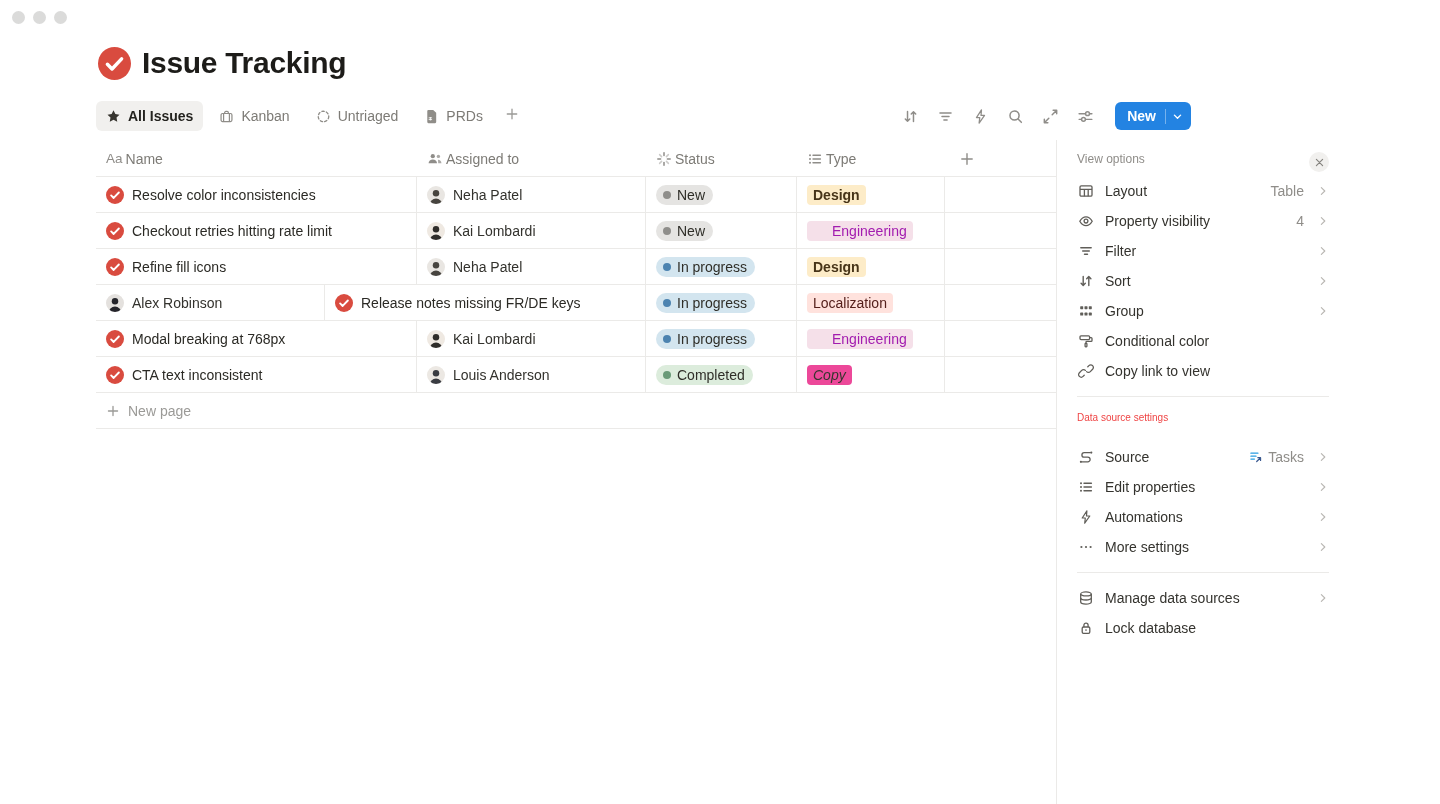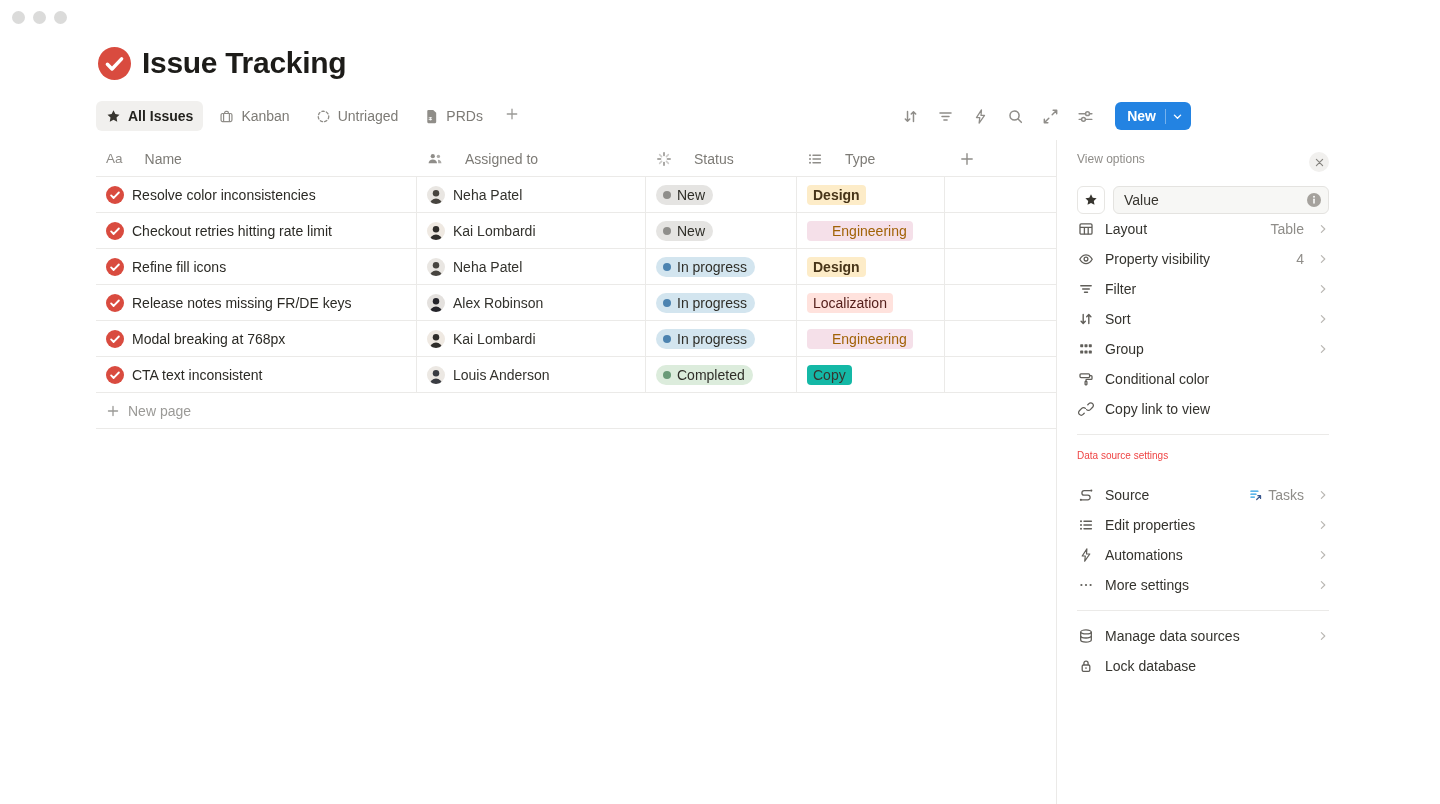--- a/index.html
+++ b/index.html
@@ -32,21 +32,21 @@
   .tool-btn svg { width:17px; height:17px; }
   .new-btn { display:flex; align-items:center; height:28px; background:#2383e2; border-radius:6px; color:#fff; margin-left:8px; }
   .new-main { padding:0 9px 0 12px; font-size:14px; font-weight:600; line-height:28px; }
   .new-divider { width:1px; height:15px; background:rgba(255,255,255,.38); }
   .new-chevron { padding:0 7px 0 5px; display:flex; }
   .new-chevron svg { width:13px; height:13px; }
 
   
   .table { position:absolute; left:96px; top:141px; width:960px; }
   .thead { display:flex; height:36px; align-items:center; border-bottom:1px solid #ebeae8; color:#7d7b76; font-size:14px; }
-  .th { display:flex; align-items:center; gap:22px; padding-left:10px; }
+  .th { display:flex; align-items:center; gap:3px; padding-left:10px; }
   .hicon { display:flex; color:#8f8d89; }
   .hicon svg { width:16px; height:16px; }
   .aa-glyph { font-size:13.5px; color:#8f8d89; }
   .c-name { width:321px; }
   .c-assign { width:229px; }
   .c-status { width:151px; }
   .c-type { width:148px; }
   .c-add { flex:1; }
   .th.c-add { justify-content:flex-start; padding-left:14px; }
   .trow { display:flex; height:36px; font-size:14px; border-bottom:1px solid #ebeae8; }
@@ -61,23 +61,23 @@
   .status-pill .dot { width:8px; height:8px; border-radius:50%; }
   .status-pill[data-color="gray"]  { background:#e5e4e2; }
   .status-pill[data-color="gray"] .dot { background:#8f8e8b; }
   .status-pill[data-color="blue"]  { background:#d3e5ef; }
   .status-pill[data-color="blue"] .dot { background:#4c83b0; }
   .status-pill[data-color="green"] { background:#dcecdc; }
   .status-pill[data-color="green"] .dot { background:#6a9b78; }
 
   .type-tag { display:inline-flex; align-items:center; height:20px; padding:0 6px; border-radius:4px; font-size:14px; }
   .type-tag[data-color="yellow"] { background:#fdecc8; color:#473418;font-weight:bold; }
-  .type-tag[data-color="pink"]   { background:#f5e0e9; color:#a16207;padding-left:25px; }
+  .type-tag[data-color="pink"]   { background:#f5e0e9; color:#a21caf;padding-left:25px; }
   .type-tag[data-color="red"]    { background:#ffe2dd; color:#55201c; }
-  .type-tag[data-color="gray"]   { background:#14b8a6; color:#37352f; }
+  .type-tag[data-color="gray"]   { background:#ec4899; color:#37352f;font-style:italic; }
 
   .newpage-row { display:flex; align-items:center; gap:8px; height:36px; padding-left:10px; border-bottom:1px solid #ebeae8; color:#9b9a97; font-size:14px; }
   .newpage-row svg { width:14px; height:14px; }
 
   
   .sidebar { position:absolute; left:1056px; top:140px; width:384px; height:664px; border-left:1px solid #ebeae8; background:#fff; }
   .panel { margin-left:20px; width:252px; padding-top:12px; }
   .panel-head { display:flex; justify-content:space-between; align-items:flex-start; height:24px; }
   .panel-title { font-size:12px; color:#8f8d89; }
   .close-btn { width:20px; height:20px; border-radius:50%; background:#f1f0ee; display:flex; align-items:center; justify-content:center; color:#85837e; }
@@ -375,40 +375,40 @@
             <span>In progress</span>
           </span>
       </div>
       <div class="td c-type">
         <span class="type-tag" data-color="yellow">Design</span>
       </div>
       <div class="td c-add"></div>
     </div>
 
     <div class="trow">
-      <div class="td c-name">
-        <span class="row-check">
-            <svg viewBox="0 0 20 20">
-              <circle cx="10" cy="10" r="10" fill="#d94b3f"></circle>
-              <path d="M5.7 10.5l2.8 2.8 5.8-6.1" stroke="#fff" stroke-width="2.1" fill="none" stroke-linecap="round" stroke-linejoin="round"></path>
-            </svg>
-          </span>
-        <span class="row-title">Release notes missing FR/DE keys</span>
-      </div>
       <div class="td c-assign">
         <span class="avatar">
             <svg viewBox="0 0 20 20">
               <g clip-path="url(#avc)">
                 <rect width="20" height="20" fill="#e4e1de"></rect>
                 <circle cx="10" cy="8" r="3.6" fill="#24242a"></circle>
                 <path d="M3 21a7 7 0 0 1 14 0z" fill="#24242a"></path>
               </g>
             </svg>
           </span>
         <span class="assignee-name">Alex Robinson</span>
+      </div>
+      <div class="td c-name">
+        <span class="row-check">
+            <svg viewBox="0 0 20 20">
+              <circle cx="10" cy="10" r="10" fill="#d94b3f"></circle>
+              <path d="M5.7 10.5l2.8 2.8 5.8-6.1" stroke="#fff" stroke-width="2.1" fill="none" stroke-linecap="round" stroke-linejoin="round"></path>
+            </svg>
+          </span>
+        <span class="row-title">Release notes missing FR/DE keys</span>
       </div>
       <div class="td c-status">
         <span class="status-pill" data-color="blue">
             <span class="dot"></span>
             <span>In progress</span>
           </span>
       </div>
       <div class="td c-type">
         <span class="type-tag" data-color="red">Localization</span>
       </div>
@@ -497,37 +497,20 @@
     <div class="panel">
       <div class="panel-head">
         <span class="panel-title">View options</span>
         <span class="close-btn">
             <svg viewBox="0 0 16 16" fill="none" stroke="currentColor" stroke-width="1.7" stroke-linecap="round">
               <path d="M3.5 3.5l9 9M12.5 3.5l-9 9"></path>
             </svg>
           </span>
       </div>
 
-      <div class="name-row">
-        <span class="fav-btn">
-            <svg viewBox="0 0 16 16">
-              <path d="M8 1.4l2 4 4.4.6-3.2 3.1.8 4.4L8 11.4l-4 2.1.8-4.4L1.6 6l4.4-.6z" fill="currentColor"></path>
-            </svg>
-          </span>
-        <span class="view-input-wrap">
-          <input class="view-input" value="Value" style="">
-          <span class="input-info">
-              <svg viewBox="0 0 16 16">
-                <circle cx="8" cy="8" r="7" fill="#a5a29d"></circle>
-                <path d="M8 7.3v3.8" stroke="#fff" stroke-width="1.5" stroke-linecap="round"></path>
-                <circle cx="8" cy="4.7" r=".95" fill="#fff"></circle>
-              </svg>
-            </span>
-        </span>
-      </div>
 
       <div class="menu">
         <div class="menu-item">
           <span class="mi-icon">
               <svg viewBox="0 0 16 16" fill="none" stroke="currentColor" stroke-width="1.3">
                 <rect x="2" y="2.8" width="12" height="10.4" rx="1.3"></rect>
                 <path d="M2 6.4h12M6.4 6.4v6.8M10.2 6.4v6.8"></path>
               </svg>
             </span>
           <span class="mi-label">Layout</span>

